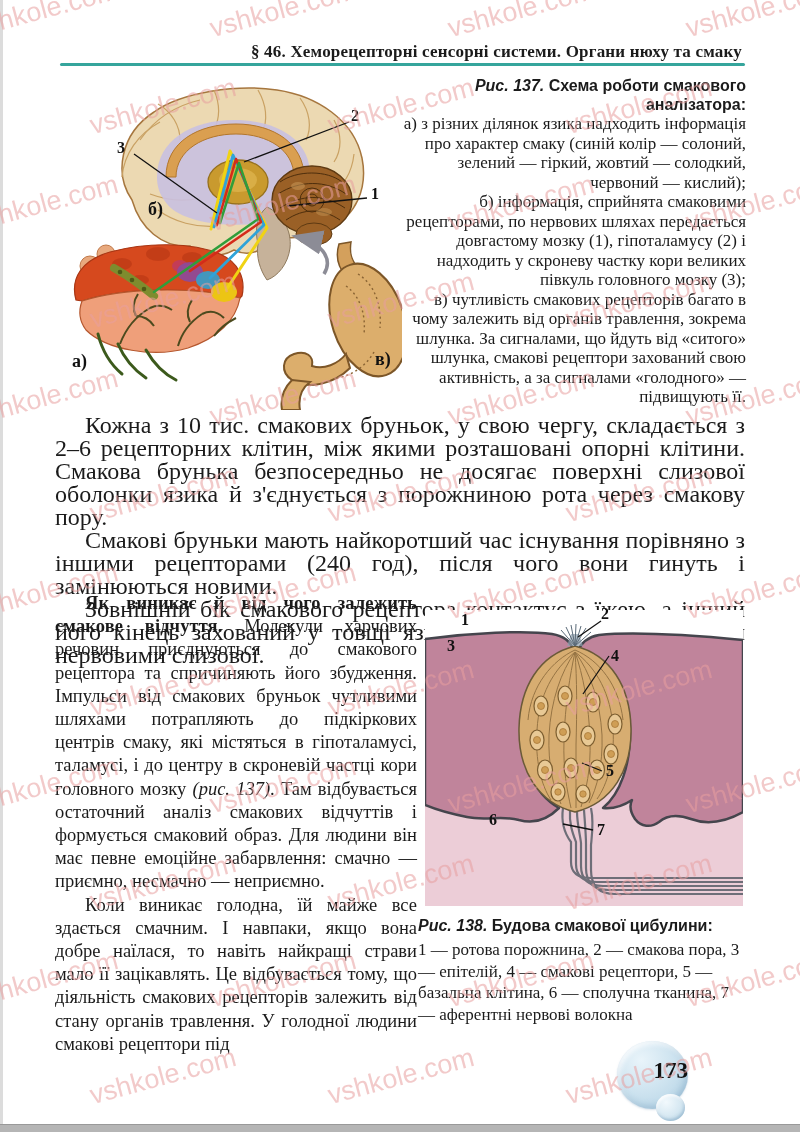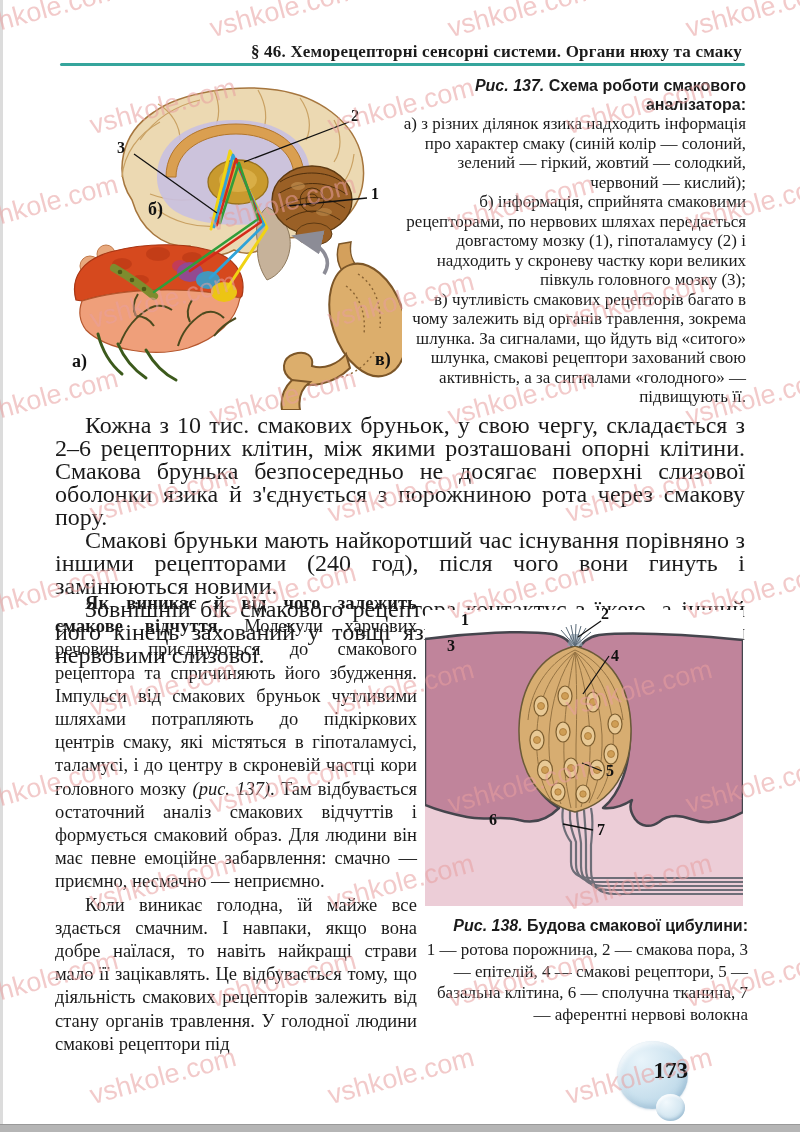--- a/index.html
+++ b/index.html
@@ -28,21 +28,21 @@
   .body-p{margin:0;font-size:24px;line-height:23px;text-align:justify;text-indent:30px;}
 
   
   .col-left{position:absolute;left:55px;top:592px;width:362px;}
   .col-p{margin:0;font-size:18.5px;line-height:23.2px;text-align:justify;text-indent:30px;}
   .col-p b{letter-spacing:.1px;}
 
   
   .fig138{position:absolute;left:425px;top:610px;width:318px;height:296px;}
   .fig138 svg{position:absolute;left:0;top:0;}
-  .fig138-caption{position:absolute;left:418px;top:916px;width:330px;text-align:right;}
+  .fig138-caption{position:absolute;left:418px;top:916px;width:330px;text-align:left;}
   .fig138-caption .cap-body{margin-top:4px;font-size:17px;line-height:21.5px;}
 
   
   .bubble{position:absolute;left:617px;top:1041px;width:71px;height:68px;border-radius:50%;
           background:radial-gradient(circle at 34% 28%, #e9f4fa 0%, #cfe4f0 45%, #aecfe2 100%);
           box-shadow:inset -2px -3px 6px rgba(120,160,190,.45), inset 2px 3px 5px rgba(255,255,255,.9), 0 1px 2px rgba(140,170,195,.35);}
   .bubble-num{position:absolute;left:0;top:17px;width:100%;text-align:right;
               font-size:23px;font-weight:bold;color:#111;}
   .bubble-small{position:absolute;left:656px;top:1094px;width:29px;height:27px;border-radius:50%;
           background:radial-gradient(circle at 35% 30%, #f2f9fd 0%, #d6e8f2 55%, #b9d5e6 100%);

